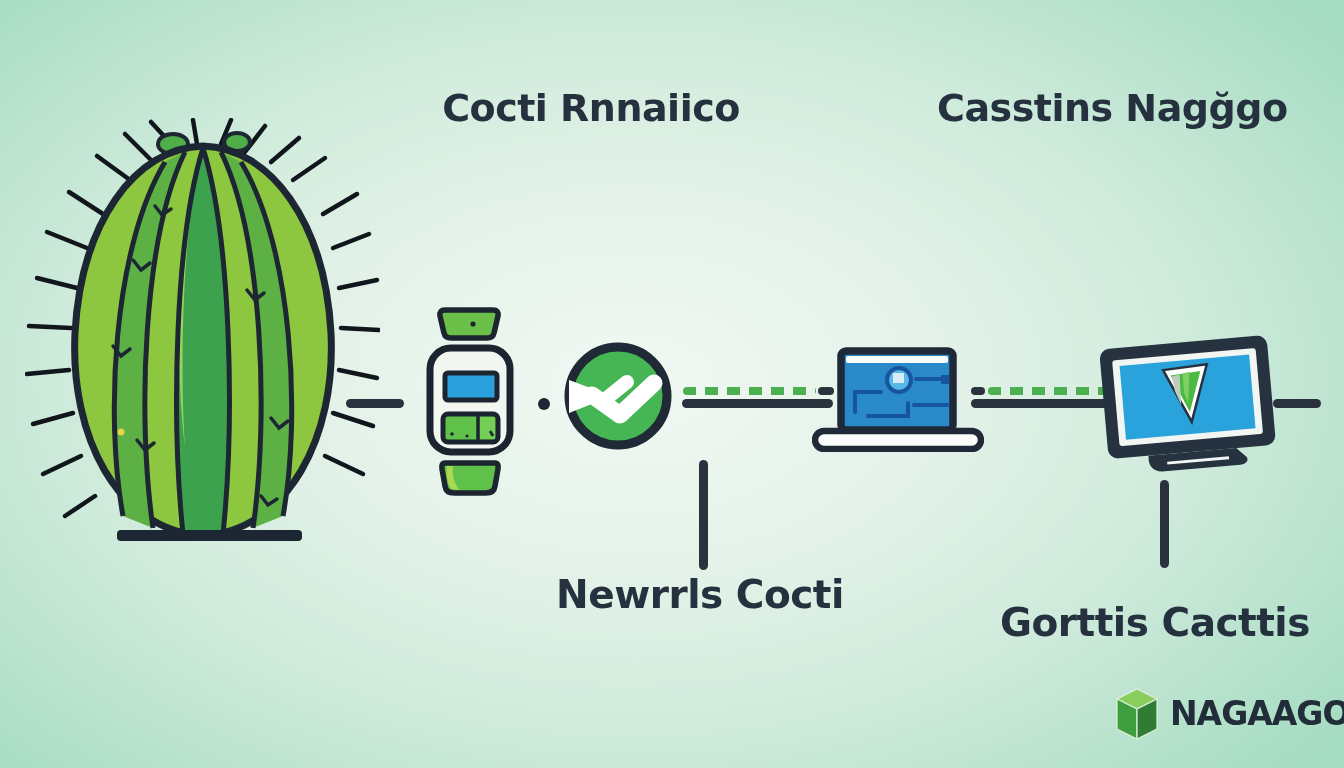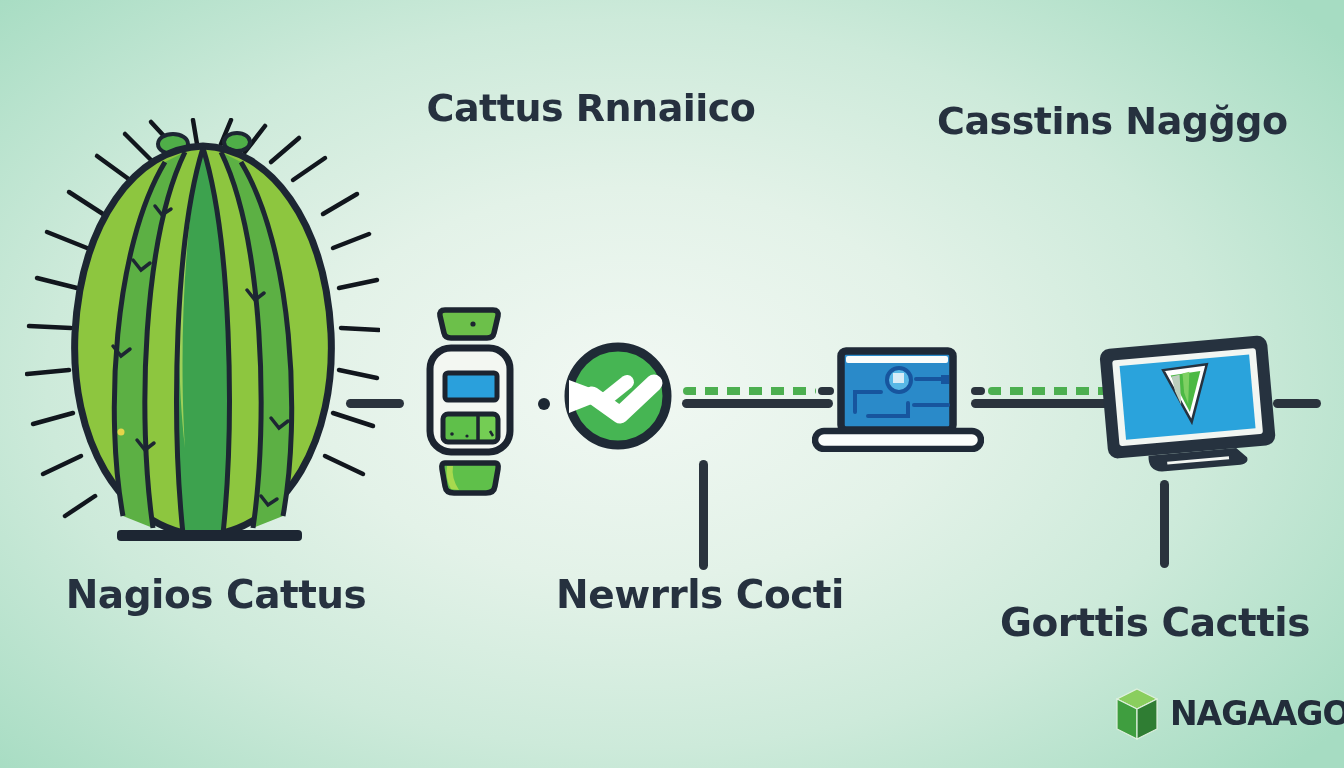--- a/index.html
+++ b/index.html
@@ -36,23 +36,22 @@
   #logo .logo-text{
     font-size:33px;font-weight:bold;color:#222d3a;
     letter-spacing:-1px;margin-left:9px;line-height:56px;
   }
 </style>
 </head>
 <body>
 
 <div id="stage">
 
-  <div class="label top" style="left:411px;top:86px;width:360px;">Cattus Rnnaiico</div>
-  <div class="label top" style="left:937px;top:86px;width:340px;margin-top:13px;">Casstins Nagğgo</div>
-  <div class="label bottom" style="left:46px;top:572px;width:340px;">Nagios Cattus</div>
+  <div class="label top" style="left:411px;top:86px;width:360px;">Cocti Rnnaiico</div>
+  <div class="label top" style="left:937px;top:86px;width:340px;">Casstins Nagğgo</div>
   <div class="label bottom" style="left:520px;top:572px;width:360px;">Newrrls Cocti</div>
   <div class="label bottom" style="left:985px;top:572px;width:340px;margin-top:28px;">Gorttis Cacttis</div>
 
   <div class="hline" style="left:346px;width:58px;"></div>
   <div class="hline" style="left:682px;width:151px;"></div>
   <div class="hline" style="left:971px;width:142px;"></div>
   <div class="hline" style="left:1273px;width:48px;"></div>
 
   <div class="dash-row" style="left:683px;width:133px;"></div>
   <div class="dash-dark" style="left:818px;width:16px;"></div>

